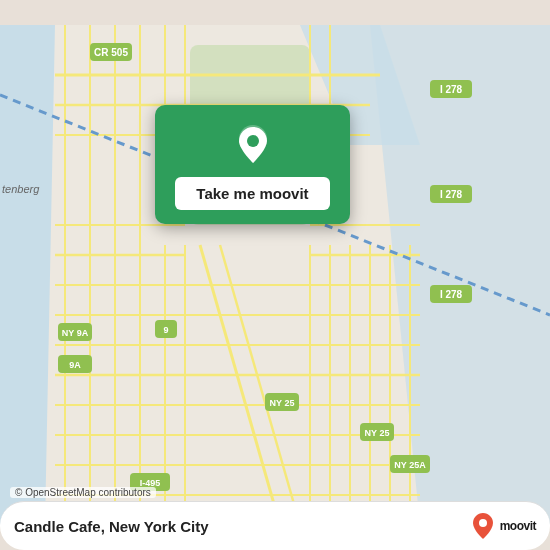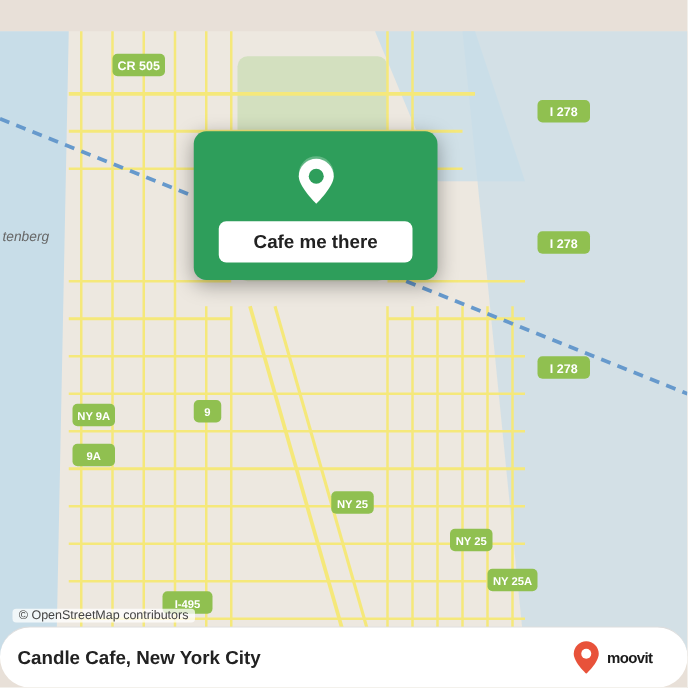--- a/index.html
+++ b/index.html
@@ -62,21 +62,21 @@
       text-align: center;
     }
 
     
     #bottom-bar {
       position: absolute;
       bottom: 0;
       left: 0;
       width: 100%;
       background: white;
-      padding: 10px 28px 10px 14px;
+      padding: 10px 14px 10px 14px;
       display: flex;
       align-items: center;
       justify-content: space-between;
       border-top: 1px solid #ddd;
       z-index: 20;
       border-radius: 24px;
     }
 
     #place-name {
       font-size: 15px;
@@ -202,21 +202,21 @@
     <text x="2" y="168" font-size="11" fill="#666" font-style="italic">tenberg</text>
   </svg>
 
   <div id="popup-card">
 
     <svg id="pin-icon" viewBox="0 0 44 44" xmlns="http://www.w3.org/2000/svg">
       <circle cx="22" cy="16" r="14" fill="white" opacity="0.25"></circle>
       <path d="M22 4 C14.27 4 8 10.27 8 18 C8 26.5 22 40 22 40 C22 40 36 26.5 36 18 C36 10.27 29.73 4 22 4Z" fill="white"></path>
       <circle cx="22" cy="18" r="6" fill="#2e9e5b"></circle>
     </svg>
-    <button id="take-me-there-btn">Cafe me there</button>
+    <button id="take-me-there-btn">Take me moovit</button>
   </div>
 
   <div id="copyright">© OpenStreetMap contributors</div>
 
   <div id="bottom-bar">
     <span id="place-name">Candle Cafe, New York City</span>
     <div id="moovit-logo">
 
       <svg id="moovit-pin" viewBox="0 0 24 28" xmlns="http://www.w3.org/2000/svg">
         <path d="M12 1 C6.48 1 2 5.48 2 11 C2 18 12 27 12 27 C12 27 22 18 22 11 C22 5.48 17.52 1 12 1Z" fill="#e8523a"></path>

